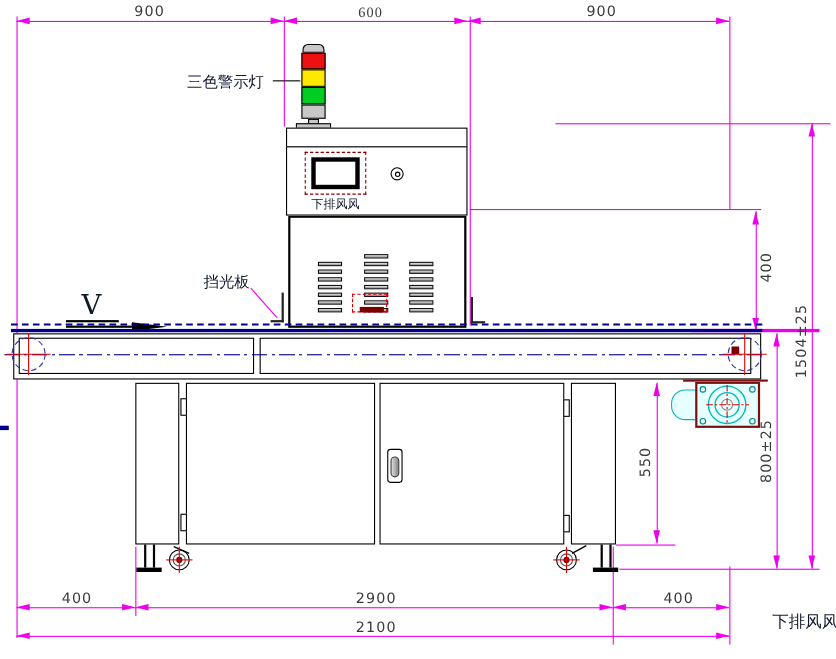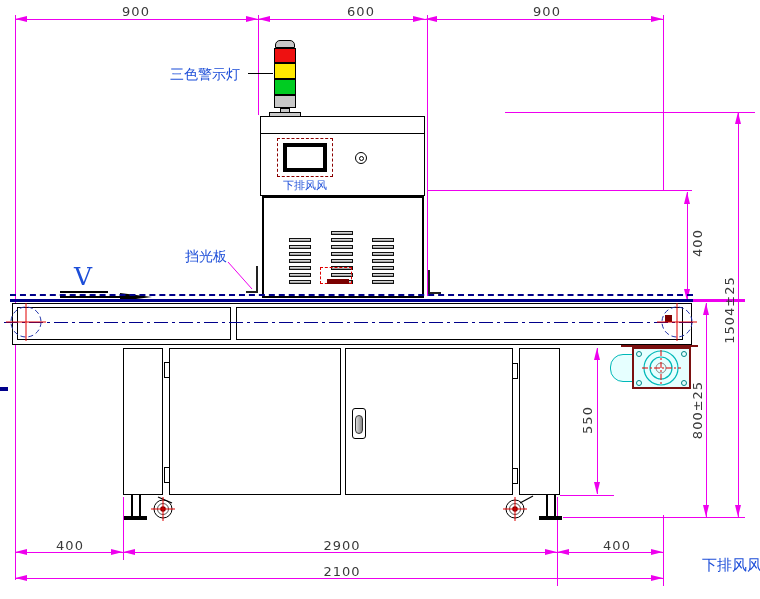--- a/index.html
+++ b/index.html
@@ -6,21 +6,21 @@
   #canvas{position:relative;width:760px;height:599px;background:#fff;overflow:hidden;
           font-family:"DejaVu Sans",sans-serif;}
   .abs{position:absolute;}
   .ml{position:absolute;background:#ee00ee;}
   .bl{position:absolute;background:#000;}
   .nv{position:absolute;background:#00008b;}
   .box{position:absolute;border:1.5px solid #000;background:#fff;box-sizing:border-box;}
   .dimtxt{position:absolute;font-size:13px;color:#3a3a3a;white-space:nowrap;
           transform:translate(-50%,-50%);letter-spacing:1px;}
   .dimtxt.rot{transform:translate(-50%,-50%) rotate(-90deg);}
-  .cn{position:absolute;font-size:14px;color:#1d4ed8;white-space:nowrap;}
+  .cn{position:absolute;font-size:14px;color:#0f172a;white-space:nowrap;}
   .a{position:absolute;width:0;height:0;}
   .aL{border-top:3.5px solid transparent;border-bottom:3.5px solid transparent;border-right:12px solid #ee00ee;}
   .aR{border-top:3.5px solid transparent;border-bottom:3.5px solid transparent;border-left:12px solid #ee00ee;}
   .aU{border-left:3.5px solid transparent;border-right:3.5px solid transparent;border-bottom:12px solid #ee00ee;}
   .aD{border-left:3.5px solid transparent;border-right:3.5px solid transparent;border-top:12px solid #ee00ee;}
   .slat{width:22px;height:4px;margin-bottom:3px;border:1px solid #111;box-sizing:border-box;
         background:linear-gradient(#ededed,#8a8a8a);}
   .hinge{position:absolute;width:6px;height:16px;border:1px solid #000;box-sizing:border-box;background:#fff;}
   .centerline{position:absolute;height:1px;
       background:repeating-linear-gradient(90deg,#00008b 0 14px,transparent 14px 18px,#00008b 18px 21px,transparent 21px 25px);}
@@ -47,21 +47,21 @@
   <div class="ml" style="left:15px;top:19px;width:243px;height:1px;"></div>
   <div class="ml" style="left:258px;top:19px;width:167px;height:1px;"></div>
   <div class="ml" style="left:425px;top:19px;width:238px;height:1px;"></div>
   <div class="a aL" style="left:15px;top:15.5px;"></div>
   <div class="a aR" style="left:246px;top:15.5px;"></div>
   <div class="a aL" style="left:258px;top:15.5px;"></div>
   <div class="a aR" style="left:413px;top:15.5px;"></div>
   <div class="a aL" style="left:425px;top:15.5px;"></div>
   <div class="a aR" style="left:651px;top:15.5px;"></div>
   <div class="dimtxt" style="left:136px;top:11px;">900</div>
-  <div class="dimtxt" style="left:361px;top:11px;">600</div>
+  <div class="dimtxt" style="left:337px;top:11px;font-family:Liberation Serif, serif;">600</div>
   <div class="dimtxt" style="left:547px;top:11px;">900</div>
 
   <div class="ml" style="left:687px;top:192px;width:1px;height:109px;"></div>
   <div class="a aU" style="left:683.5px;top:192px;"></div>
   <div class="a aD" style="left:683.5px;top:289px;"></div>
   <div class="dimtxt rot" style="left:697px;top:243px;">400</div>
 
   <div class="ml" style="left:706px;top:303px;width:1px;height:214px;"></div>
   <div class="a aU" style="left:702.5px;top:303px;"></div>
   <div class="a aD" style="left:702.5px;top:505px;"></div>

